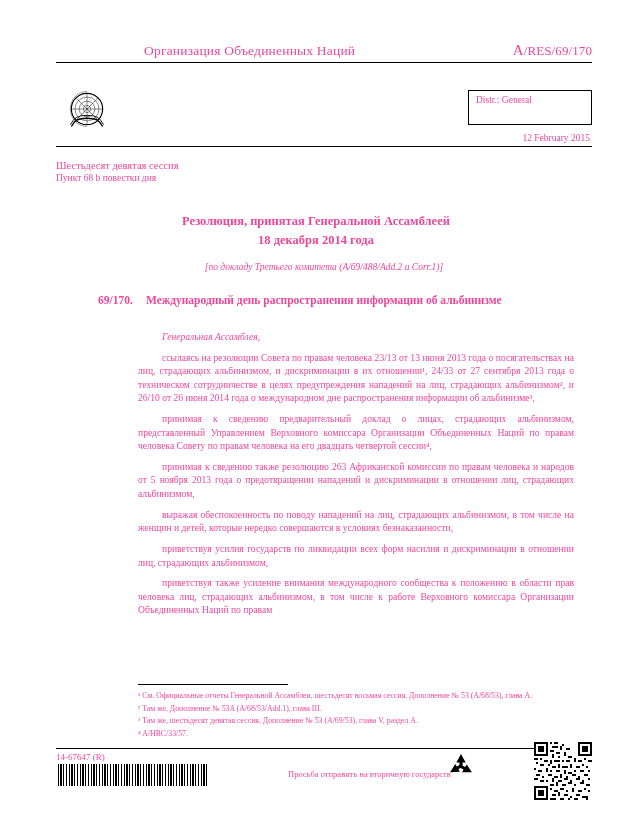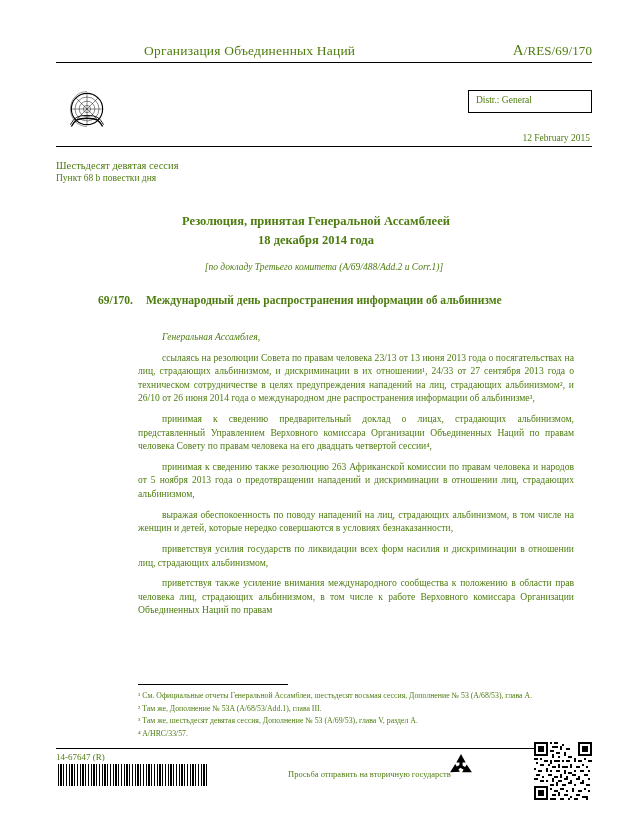--- a/index.html
+++ b/index.html
@@ -7,21 +7,21 @@
     padding: 0;
     background: #8a8a8a;
   }
   .page {
     position: relative;
     width: 640px;
     height: 828px;
     background: #ffffff;
     margin: 0 auto;
     font-family: "Liberation Serif", serif;
-    color: #4d7c0f;
+    color: #ec4899;
     overflow: hidden;
   }
   .content {
     position: absolute;
     left: 56px;
     right: 48px;
     top: 0;
     bottom: 0;
   }
   
@@ -76,21 +76,21 @@
     font-size: 25px;
     font-weight: bold;
     letter-spacing: 0.3px;
   }
   .distr-box {
     position: absolute;
     right: 0;
     top: 12px;
     width: 110px;
     border: 1px solid #000;
-    padding: 3px 5px 4px 7px;
+    padding: 3px 5px 16px 7px;
     font-size: 9.5px;
     line-height: 1.45;
   }
   .date-line {
     position: absolute;
     right: 2px;
     top: 55px;
     font-size: 9.5px;
   }
   .masthead-rule {

